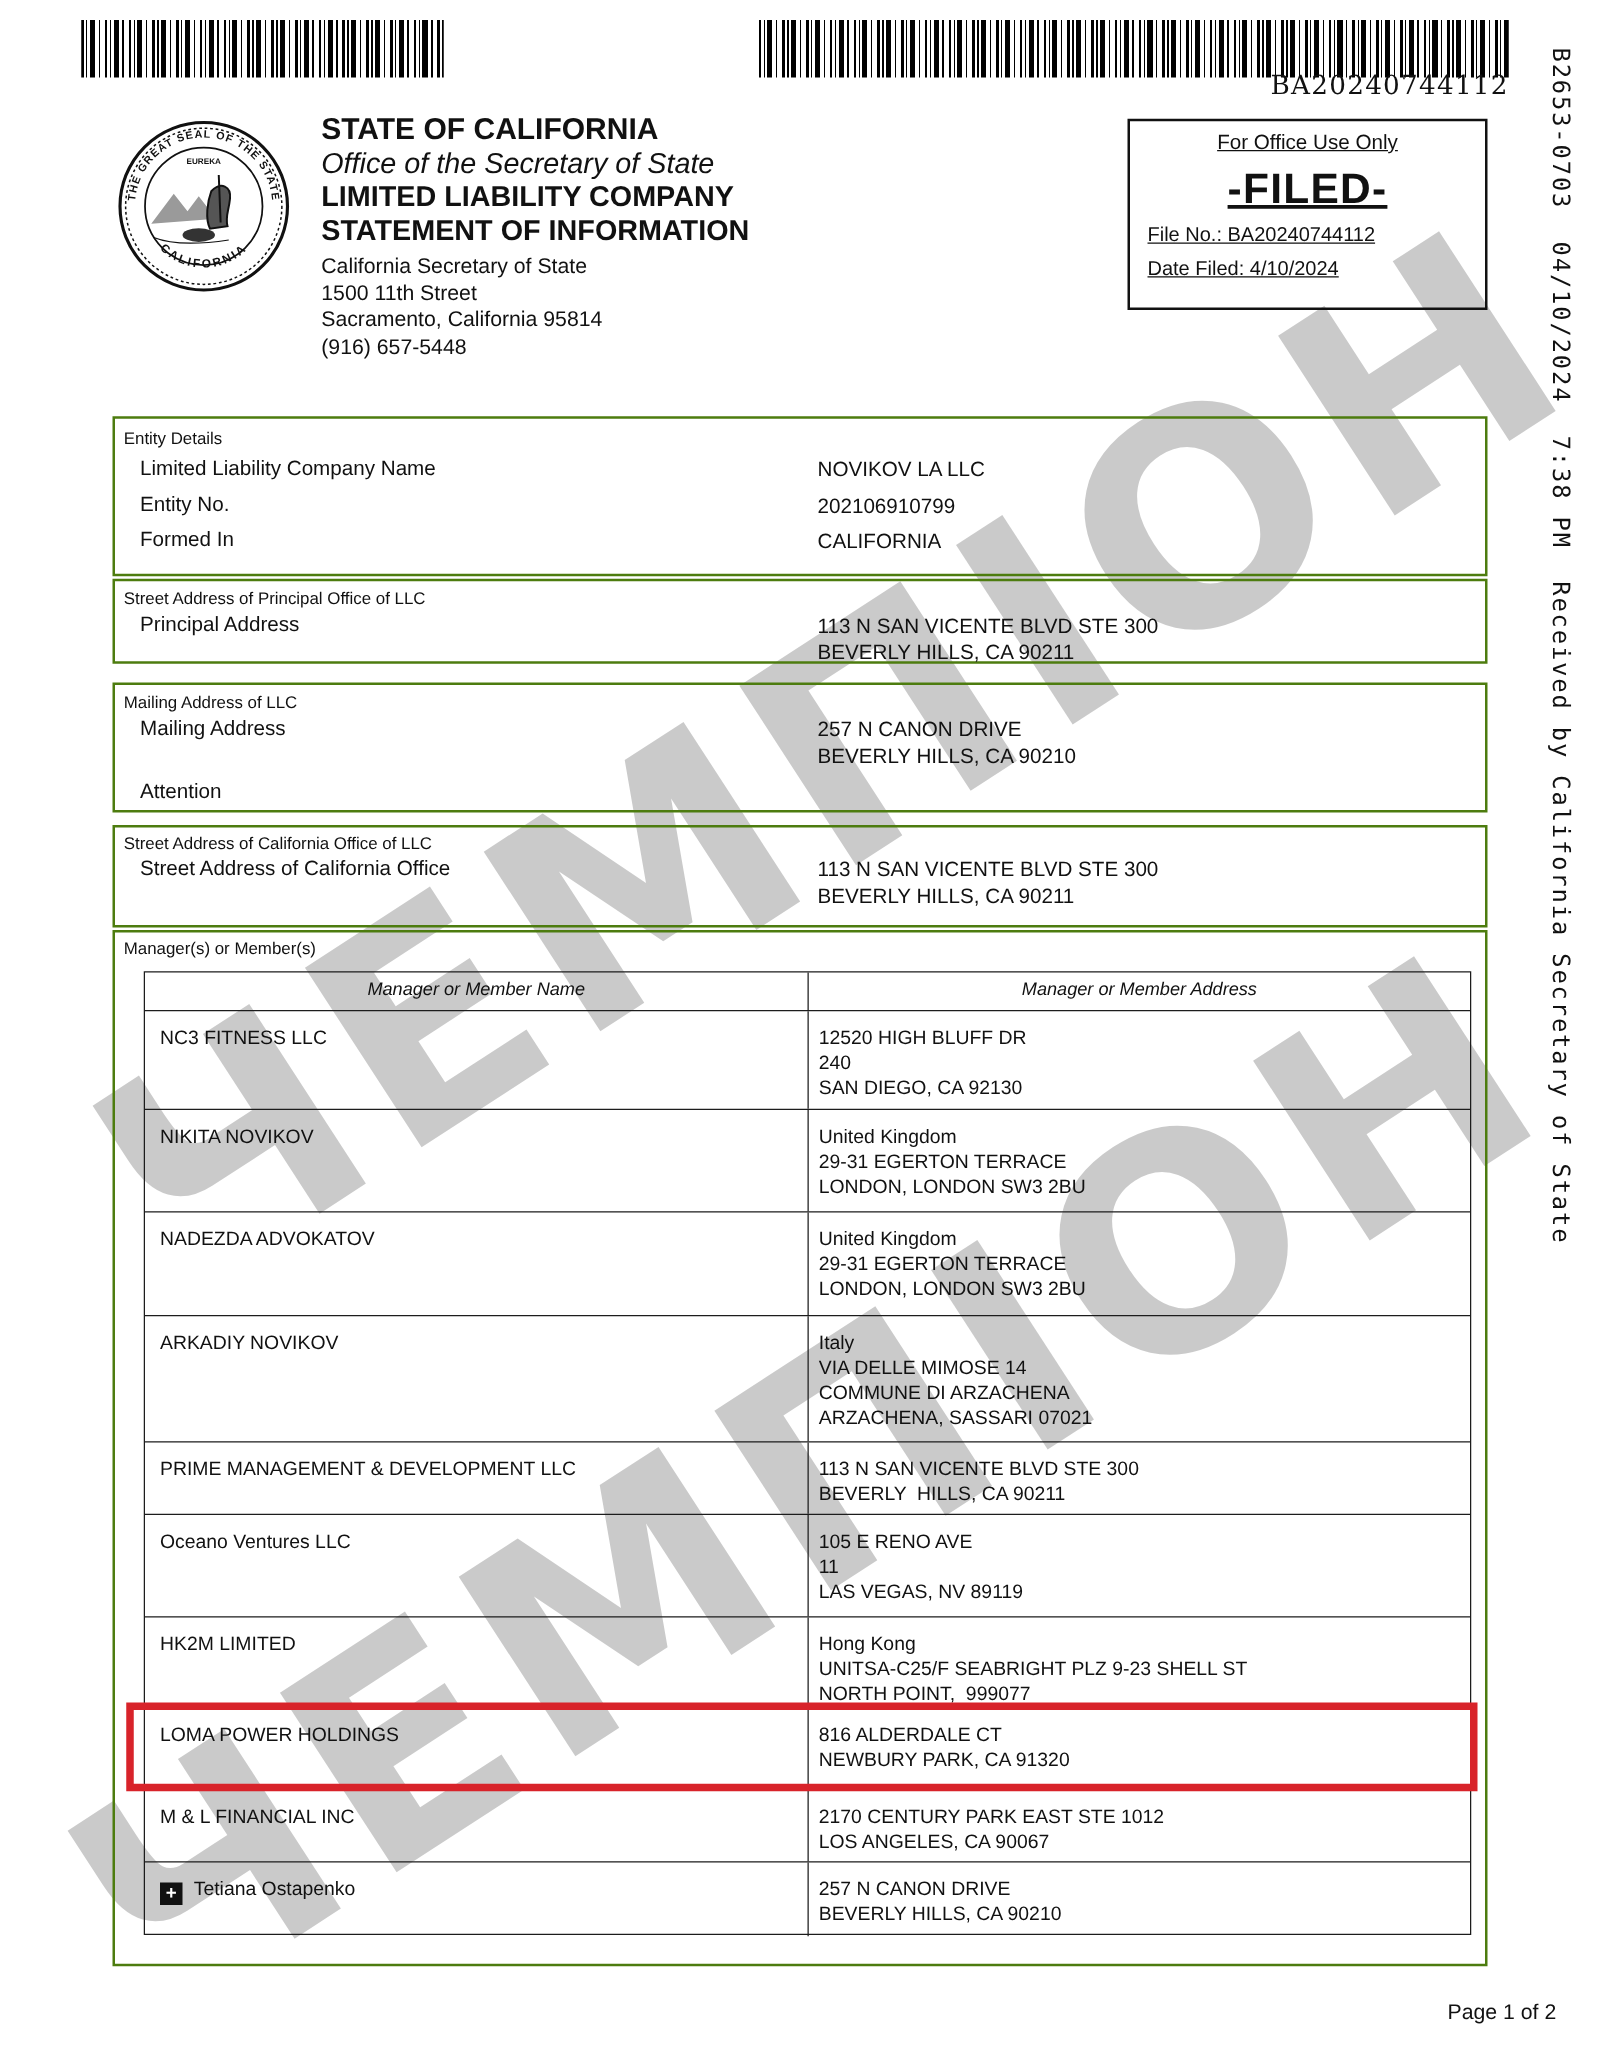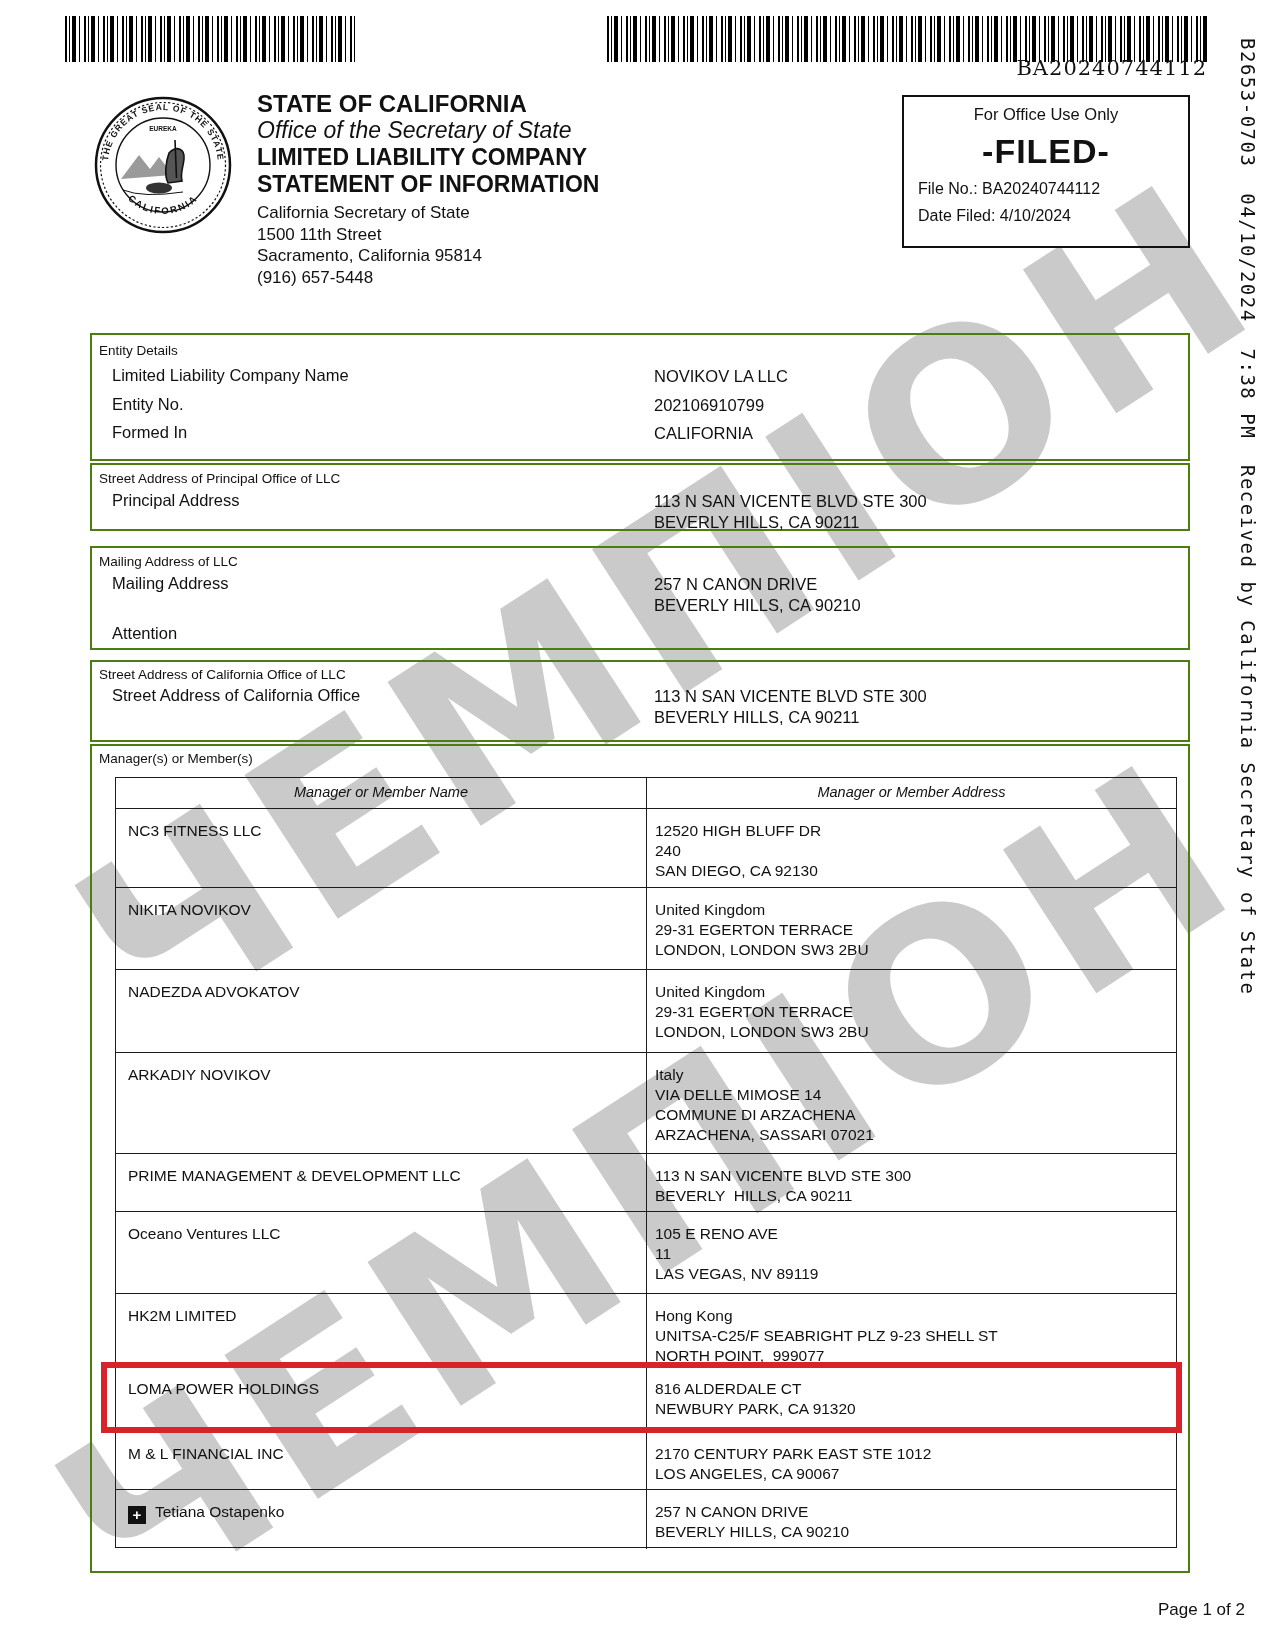--- a/index.html
+++ b/index.html
@@ -29,21 +29,21 @@
   .seal{position:absolute;left:93px;top:95px;}
   .hdr{position:absolute;left:257px;top:90px;line-height:27px;}
   .hdr .h-bold{font-weight:bold;font-size:24px;}
   .hdr .h-italic{font-style:italic;font-size:23px;}
   .hdr .h-bold2{font-weight:bold;font-size:23px;}
   .hdr .h-small{font-size:17px;line-height:21.5px;}
   .hdr .gap{height:4px;}
 
   
   .office-box{position:absolute;left:902px;top:95px;width:288px;height:153px;
-    border:2.5px solid #111;box-sizing:border-box;}
+    border:2.5px solid #111;box-sizing:border-box;text-decoration:underline;}
   .office-title{margin-top:8px;text-align:center;font-size:16.5px;}
   .office-stamp{margin-top:8px;text-align:center;font-size:34px;font-weight:bold;letter-spacing:1px;}
   .office-line{margin:9px 0 0 14px;font-size:16px;}
 
   
   .secbox{position:absolute;left:90px;width:1100px;border:2px solid #4d7c0f;box-sizing:border-box;}
   .sec-title{position:absolute;left:7px;font-size:13.5px;}
   .sec-label{position:absolute;left:20px;font-size:16.5px;}
   .sec-value{position:absolute;left:562px;font-size:16.5px;line-height:20.5px;}
   .pre{white-space:pre-wrap;}

